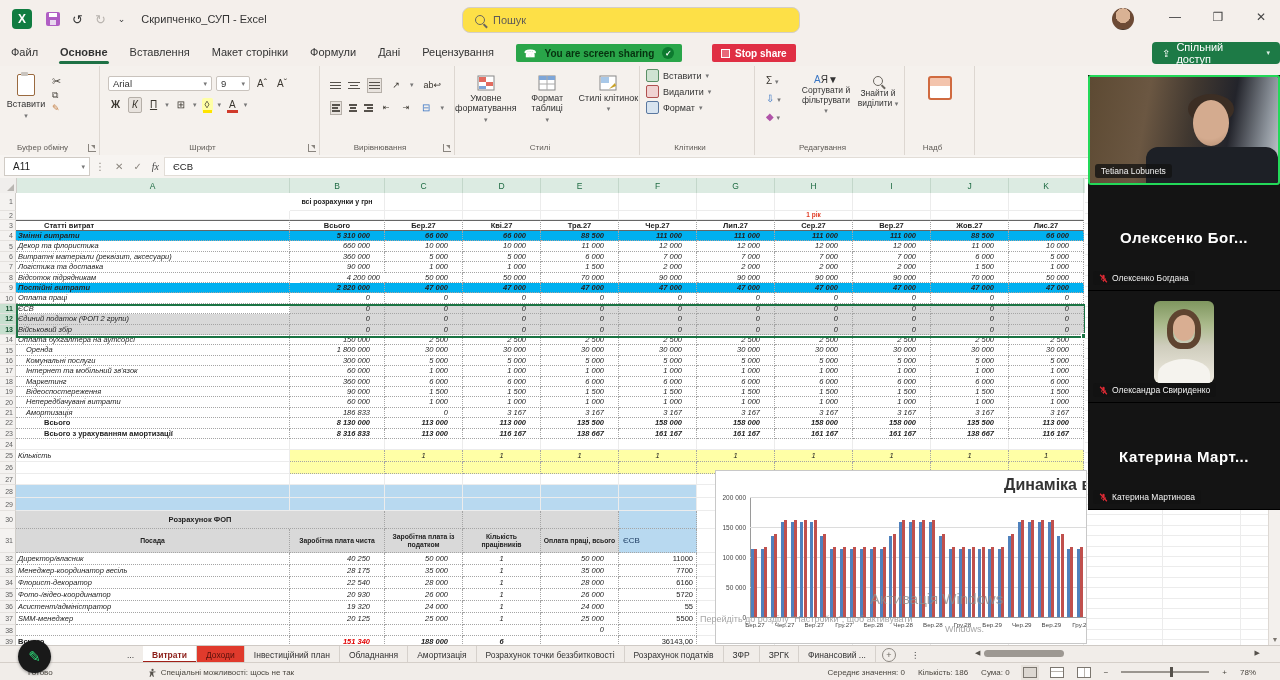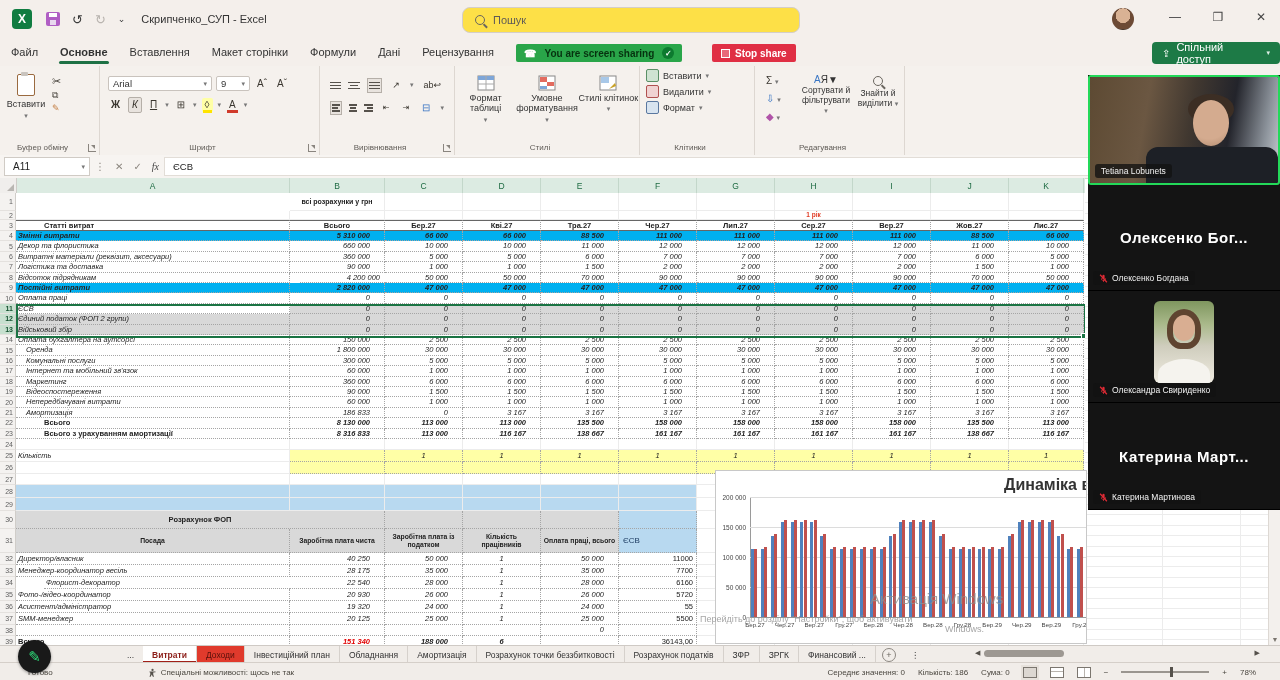--- a/index.html
+++ b/index.html
@@ -314,35 +314,35 @@
       <span class="fbtn" style="color:#3a76c4;">⊟</span>
       <span class="chv">▾</span>
     </div>
     <div class="glabel">Вирівнювання</div>
     <div class="glauncher"></div>
   </div>
   <div class="rgroup" style="width:185px;display:flex;">
     <div class="stybtn">
       <svg width="18" height="16">
           <rect x="1" y="1" width="16" height="14" fill="#fff" stroke="#888"></rect>
+          <rect x="2" y="2" width="7" height="5" fill="#e26b5f"></rect>
+          <rect x="9" y="7" width="7" height="4" fill="#e26b5f"></rect>
+          <rect x="2" y="11" width="7" height="3" fill="#7ea6d8"></rect>
+        </svg>
+      <span>Умовне форматування</span>
+        <span class="chv">▾</span>
+    </div>
+    <div class="stybtn">
+      <svg width="18" height="16">
+          <rect x="1" y="1" width="16" height="14" fill="#fff" stroke="#888"></rect>
           <rect x="1" y="1" width="16" height="4" fill="#7ea6d8"></rect>
           <line x1="1" y1="9" x2="17" y2="9" stroke="#aaa"></line>
           <line x1="9" y1="1" x2="9" y2="15" stroke="#aaa"></line>
         </svg>
       <span>Формат таблиці</span>
-        <span class="chv">▾</span>
-    </div>
-    <div class="stybtn">
-      <svg width="18" height="16">
-          <rect x="1" y="1" width="16" height="14" fill="#fff" stroke="#888"></rect>
-          <rect x="2" y="2" width="7" height="5" fill="#e26b5f"></rect>
-          <rect x="9" y="7" width="7" height="4" fill="#e26b5f"></rect>
-          <rect x="2" y="11" width="7" height="3" fill="#7ea6d8"></rect>
-        </svg>
-      <span>Умовне форматування</span>
         <span class="chv">▾</span>
     </div>
     <div class="stybtn">
       <svg width="18" height="16">
           <rect x="1" y="1" width="16" height="14" fill="#fff" stroke="#888"></rect>
           <rect x="2" y="2" width="8" height="6" fill="#a8c8e8"></rect>
           <path d="M10 14 L16 8 L17 11 Z" fill="#c9a227"></path>
         </svg>
       <span>Стилі клітинок</span>
         <span class="chv">▾</span>
@@ -381,20 +381,24 @@
     </div>
     <div style="position:absolute;left:100px;top:8px;width:46px;text-align:center;font-size:8.5px;color:#333;">
       <div>
         <div style="display:flex;justify-content:center;">
             <span class="maglass" style="margin:2px;"></span>
           </div>
         <span>Знайти й виділити</span> <span class="chv">▾</span>
       </div>
     </div>
     <div class="glabel">Редагування</div>
+  </div>
+  <div class="rgroup" style="width:70px;">
+    <div style="margin:10px auto;width:20px;height:20px;border:2px solid #d06a3f;border-radius:3px;background:linear-gradient(#f3c4ad 0 8px,#fff 8px);"></div>
+    <div class="glabel">Надб</div>
   </div>
 </div>
 
 <div id="formulabar" class="abs">
   <div id="namebox">
     <span>A11</span>
     <span class="chv">▾</span>
   </div>
   <span class="fbico">⋮</span>
   <span class="fbico">✕</span>
@@ -875,21 +879,21 @@
       <div class="cell tc num" style="left: 541px; width: 78px;">35 000</div>
       <div class="cell tc esv" style="left: 619px; width: 78px;">7700</div>
       <div class="cell gl" style="left: 697px; width: 78px;"></div>
       <div class="cell gl" style="left: 775px; width: 78px;"></div>
       <div class="cell gl" style="left: 853px; width: 78px;"></div>
       <div class="cell gl" style="left: 931px; width: 78px;"></div>
       <div class="cell gl" style="left: 1009px; width: 75px;"></div>
     </div>
     <div class="srow" style="top: 384px; height: 12px;">
       <div class="gut">34</div>
-      <div class="cell tc lbl" style="left: 16px; width: 274px; margin-left: 28px;">Флорист-декоратор</div>
+      <div class="cell tc lbl" style="left: 16px; width: 274px;">Флорист-декоратор</div>
       <div class="cell tc num" style="left: 290px; width: 95px;">22 540</div>
       <div class="cell tc num" style="left: 385px; width: 78px;">28 000</div>
       <div class="cell tc ctr lbl" style="left: 463px; width: 78px;">1</div>
       <div class="cell tc num" style="left: 541px; width: 78px;">28 000</div>
       <div class="cell tc esv" style="left: 619px; width: 78px;">6160</div>
       <div class="cell gl" style="left: 697px; width: 78px;"></div>
       <div class="cell gl" style="left: 775px; width: 78px;"></div>
       <div class="cell gl" style="left: 853px; width: 78px;"></div>
       <div class="cell gl" style="left: 931px; width: 78px;"></div>
       <div class="cell gl" style="left: 1009px; width: 75px;"></div>

